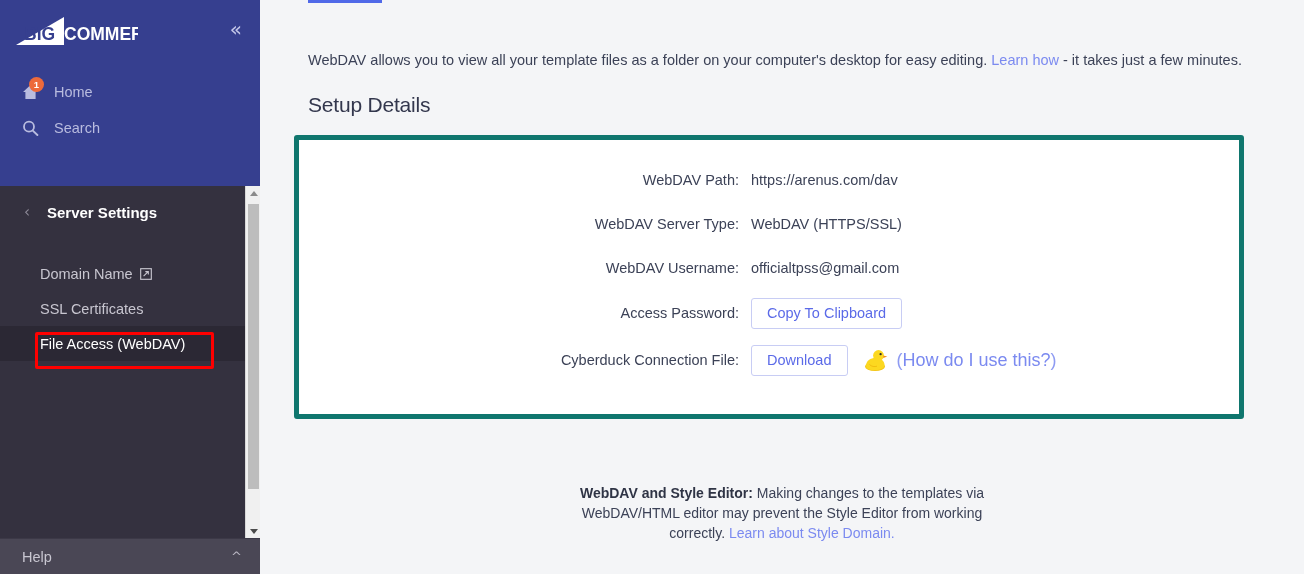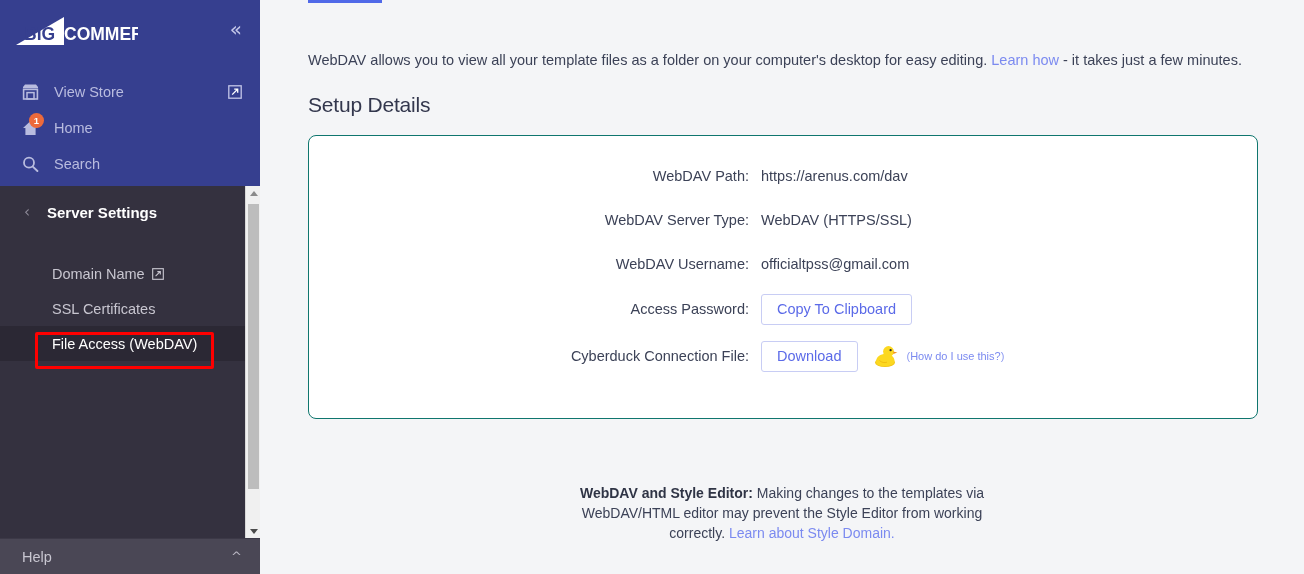--- a/index.html
+++ b/index.html
@@ -108,21 +108,21 @@
     font-size: 15px;
     margin-right: 17px;
     font-family: "DejaVu Sans", sans-serif;
     font-weight: normal;
   }
   .sub-list { margin-top: 18px; }
   .sub-item {
     height: 35px;
     display: flex;
     align-items: center;
-    padding-left: 52px;
+    padding-left: 40px;
     color: #c8c6d0;
     font-size: 14.5px;
     cursor: pointer;
   }
   .sub-item.active {
     background: #2b2834;
     color: #ffffff;
   }
   .sub-item .ext-sm { margin-left: 7px; display:flex; align-items:center; }
 
@@ -213,26 +213,26 @@
     top: 93px;
     left: 48px;
     font-size: 21px;
     font-weight: normal;
     color: #33374d;
     letter-spacing: -0.2px;
   }
   .card {
     position: absolute;
     top: 135px;
-    left: 48px;
+    left: 34px;
     width: 950px;
     height: 284px;
     background: #ffffff;
-    border: 1px solid #0f766e;
-    border-radius: 8px;
+    border: 5px solid #0f766e;
+    border-radius: 3px;
   }
   .rows { padding-top: 18px; }
   .row {
     display: flex;
     align-items: center;
     height: 44px;
     padding-left: 0;
   }
   .row .lbl {
     width: 452px;
@@ -258,21 +258,21 @@
     border: 1px solid #c8cdf4;
     background: #fff;
     color: #5b6ae8;
     font-size: 14.5px;
     border-radius: 3px;
     cursor: pointer;
     font-family: "Liberation Sans", sans-serif;
   }
   .pw-val { min-width: 228px; }
   .duck-icon { margin: 0 9px 0 14px; display:flex; align-items:center; }
-  .paren-link { font-size: 11px; color: #8e9bf2; }
+  .paren-link { font-size: 18px; color: #8e9bf2; }
   .paren { color: #8e9bf2; }
 
   .footer-note {
     position: absolute;
     top: 483px;
     left: 0;
     right: 0;
     text-align: center;
     font-size: 14px;
     color: #3c4257;
@@ -309,36 +309,20 @@
             <polygon points="0,30 48,30 48,2" fill="#ffffff"></polygon>
             <text x="8" y="25" font-family="Liberation Sans, sans-serif" font-size="17.5" font-weight="bold" fill="#363f8f">BIG</text>
             <text x="48" y="25" font-family="Liberation Sans, sans-serif" font-size="17.5" font-weight="bold" fill="#ffffff">COMMERCE</text>
           </svg>
         </div>
         <div class="collapse-btn">«</div>
       </div>
 
       <div class="nav-top">
 
-        <div class="nav-item">
-          <span class="ico">
-            <svg width="17" height="16" viewBox="0 0 17 16">
-              <path d="M1 3 L3 0.5 L14 0.5 L16 3 L16 4.2 L1 4.2 Z" fill="#b9bcdf"></path>
-              <rect x="1.6" y="5.4" width="13.8" height="9.6" fill="none" stroke="#b9bcdf" stroke-width="1.6"></rect>
-              <rect x="5" y="8.6" width="7" height="6.4" fill="none" stroke="#b9bcdf" stroke-width="1.5"></rect>
-            </svg>
-          </span>
-          <span class="lbl">View Store</span>
-          <span class="ext">
-            <svg width="14" height="14" viewBox="0 0 14 14">
-              <rect x="0.8" y="0.8" width="12.4" height="12.4" fill="none" stroke="#c3c6e8" stroke-width="1.3"></rect>
-              <path d="M4.2 9.6 L9.5 4.3 M6.2 4.2 L9.7 4.2 L9.7 7.7" stroke="#ffffff" stroke-width="1.3" fill="none"></path>
-            </svg>
-          </span>
-        </div>
 
         <div class="nav-item">
           <span class="ico">
             <svg width="17" height="16" viewBox="0 0 17 16">
               <path d="M8.5 1 L16 8 L13.6 8 L13.6 15 L3.4 15 L3.4 8 L1 8 Z" fill="#b9bcdf"></path>
             </svg>
             <span class="badge">1</span>
           </span>
           <span class="lbl">Home</span>
         </div>

